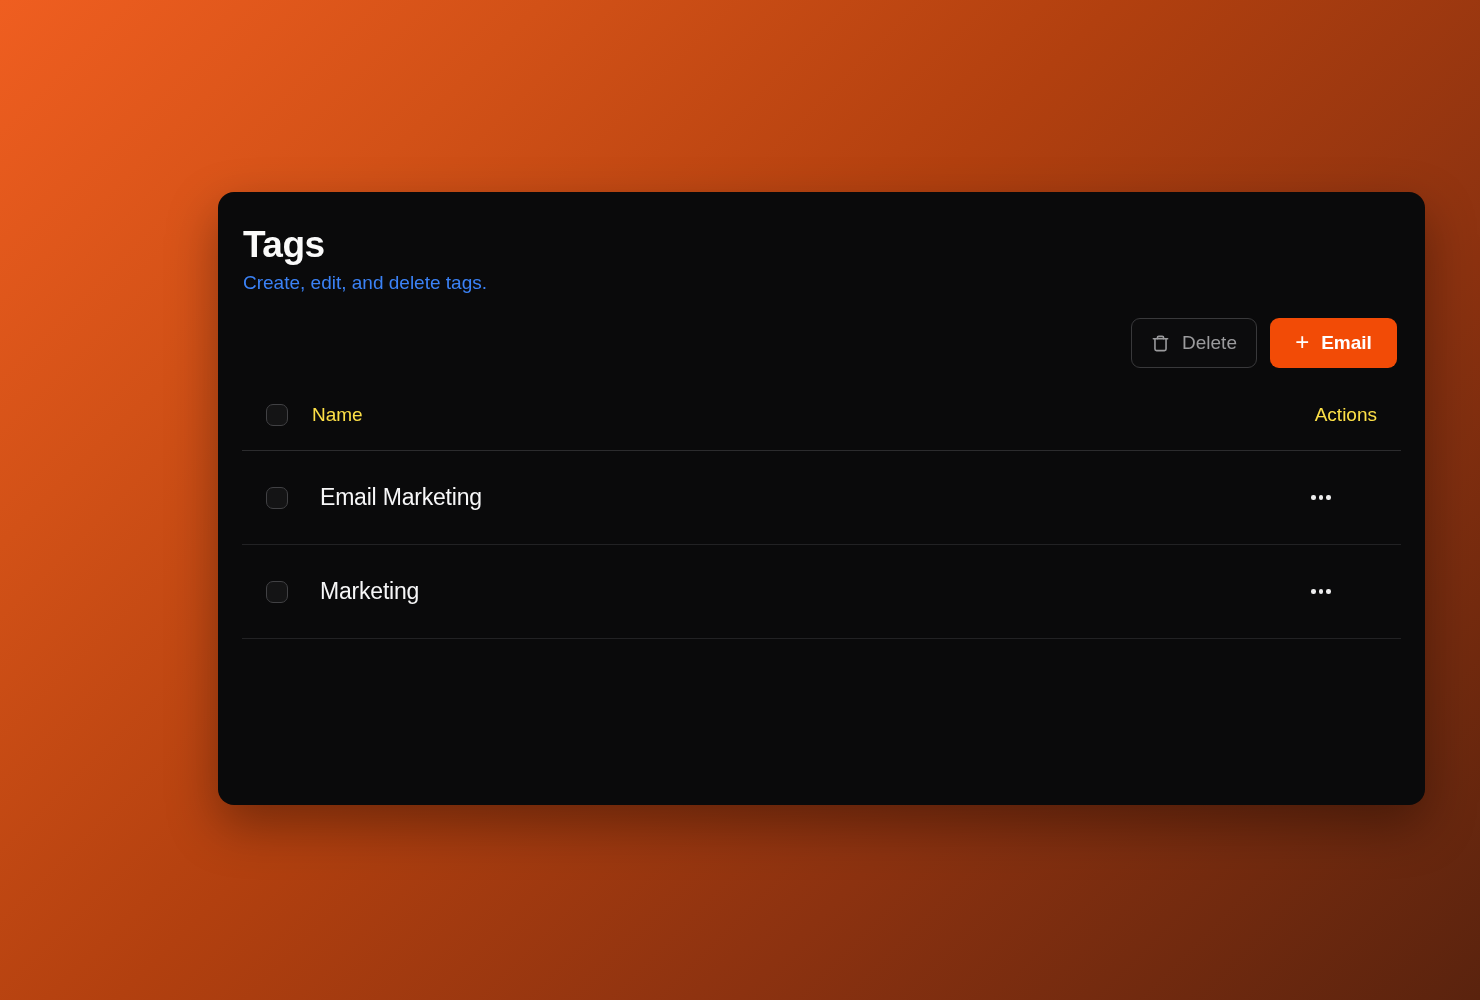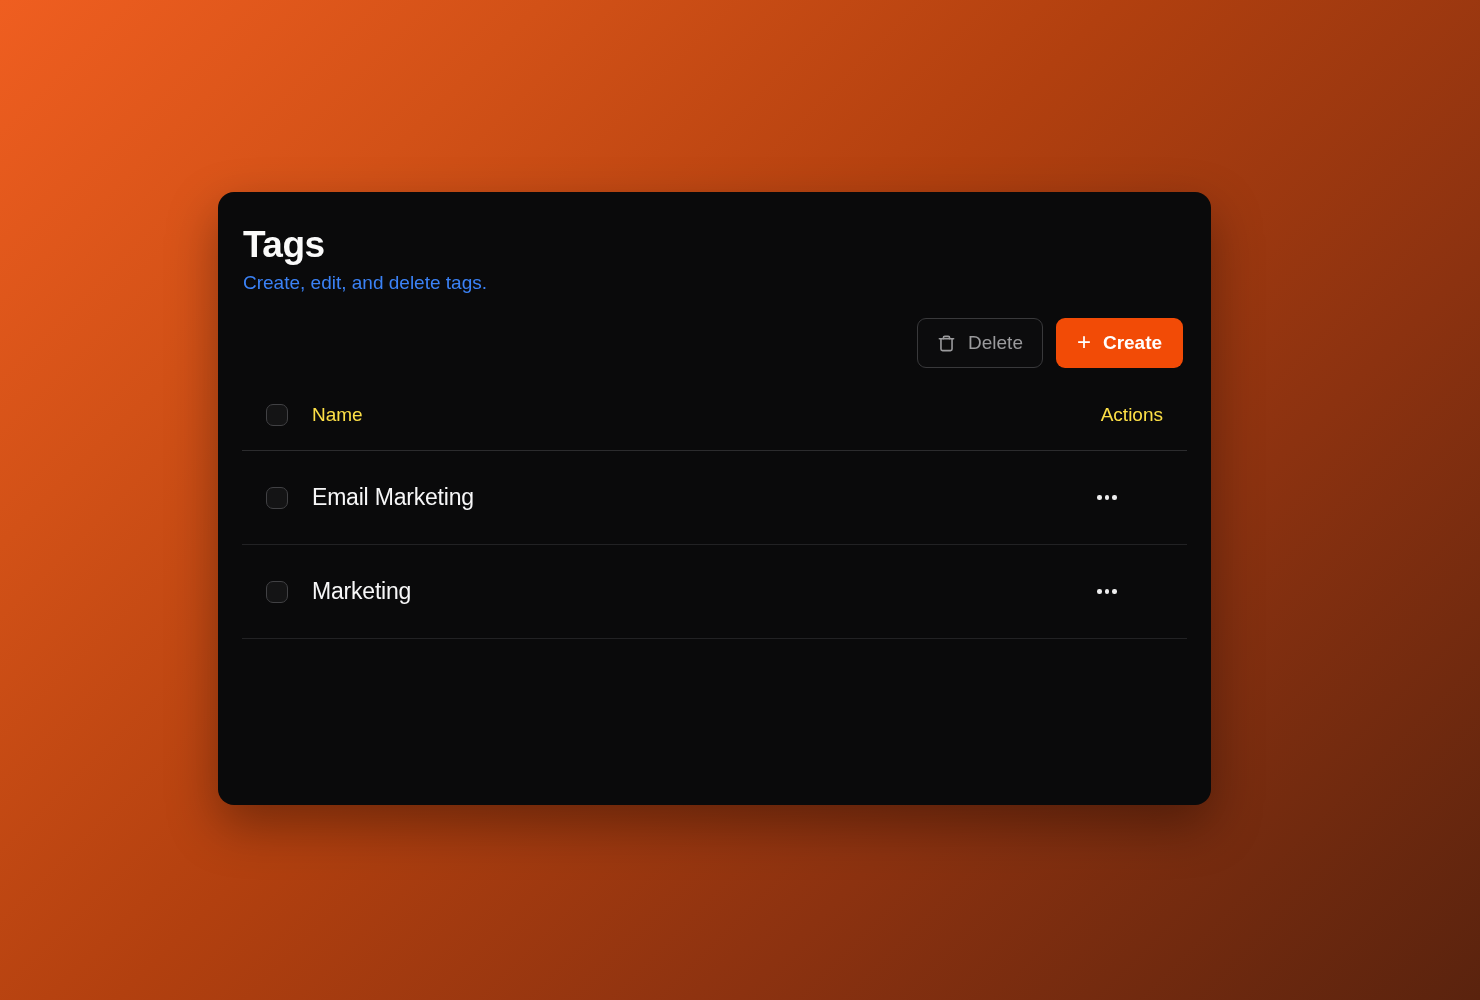--- a/index.html
+++ b/index.html
@@ -6,21 +6,21 @@
   html, body { width: 1480px; height: 1000px; overflow: hidden; }
   body {
     font-family: "Liberation Sans", "DejaVu Sans", sans-serif;
     background: linear-gradient(135deg, #ef5e20 0%, #d25117 22%, #b2400f 45%, #8c3210 70%, #5a230e 100%);
     position: relative;
   }
 
   .card {
     position: absolute;
     left: 218px; top: 192px;
-    width: 993px; height: 613px;
+    width: 1207px; height: 613px;
     background: #0a0a0b;
     border-radius: 16px;
     box-shadow: 0 20px 50px rgba(0,0,0,0.35);
   }
 
   .card-header { padding: 31px 26px 0 25px; }
   .card-title {
     color: #fafafa;
     font-size: 37px;
     font-weight: 700;
@@ -91,21 +91,21 @@
   .th-actions { margin-right: 0; }
 
   .trow {
     height: 94px;
     display: flex;
     align-items: center;
     padding: 0 24px;
     border-bottom: 1px solid #222224;
   }
   .row-name {
-    margin-left: 24px;
+    margin-left: 32px;
     flex: 1;
     color: #f7f7f8;
     font-size: 23px;
     font-weight: 400;
     letter-spacing: -0.2px;
   }
 
   .checkbox {
     width: 22px; height: 22px;
     flex: 0 0 22px;
@@ -151,21 +151,21 @@
             <path d="M3 6h18"></path>
             <path d="M8 6V5a2 2 0 0 1 2-2h4a2 2 0 0 1 2 2v1"></path>
             <path d="M19 6v13a2 2 0 0 1-2 2H7a2 2 0 0 1-2-2V6"></path>
           </svg>
         </span>
         <span>Delete</span>
       </button>
 
       <button class="btn btn-create" style="background: rgb(242, 75, 6);">
         <span class="plus-glyph">+</span>
-        <span>Create</span>
+        <span>Email</span>
       </button>
     </div>
 
     <div class="table">
       <div class="thead">
         <span class="checkbox"></span>
         <span class="th-name">Name</span>
         <span class="th-actions">Actions</span>
       </div>
 

